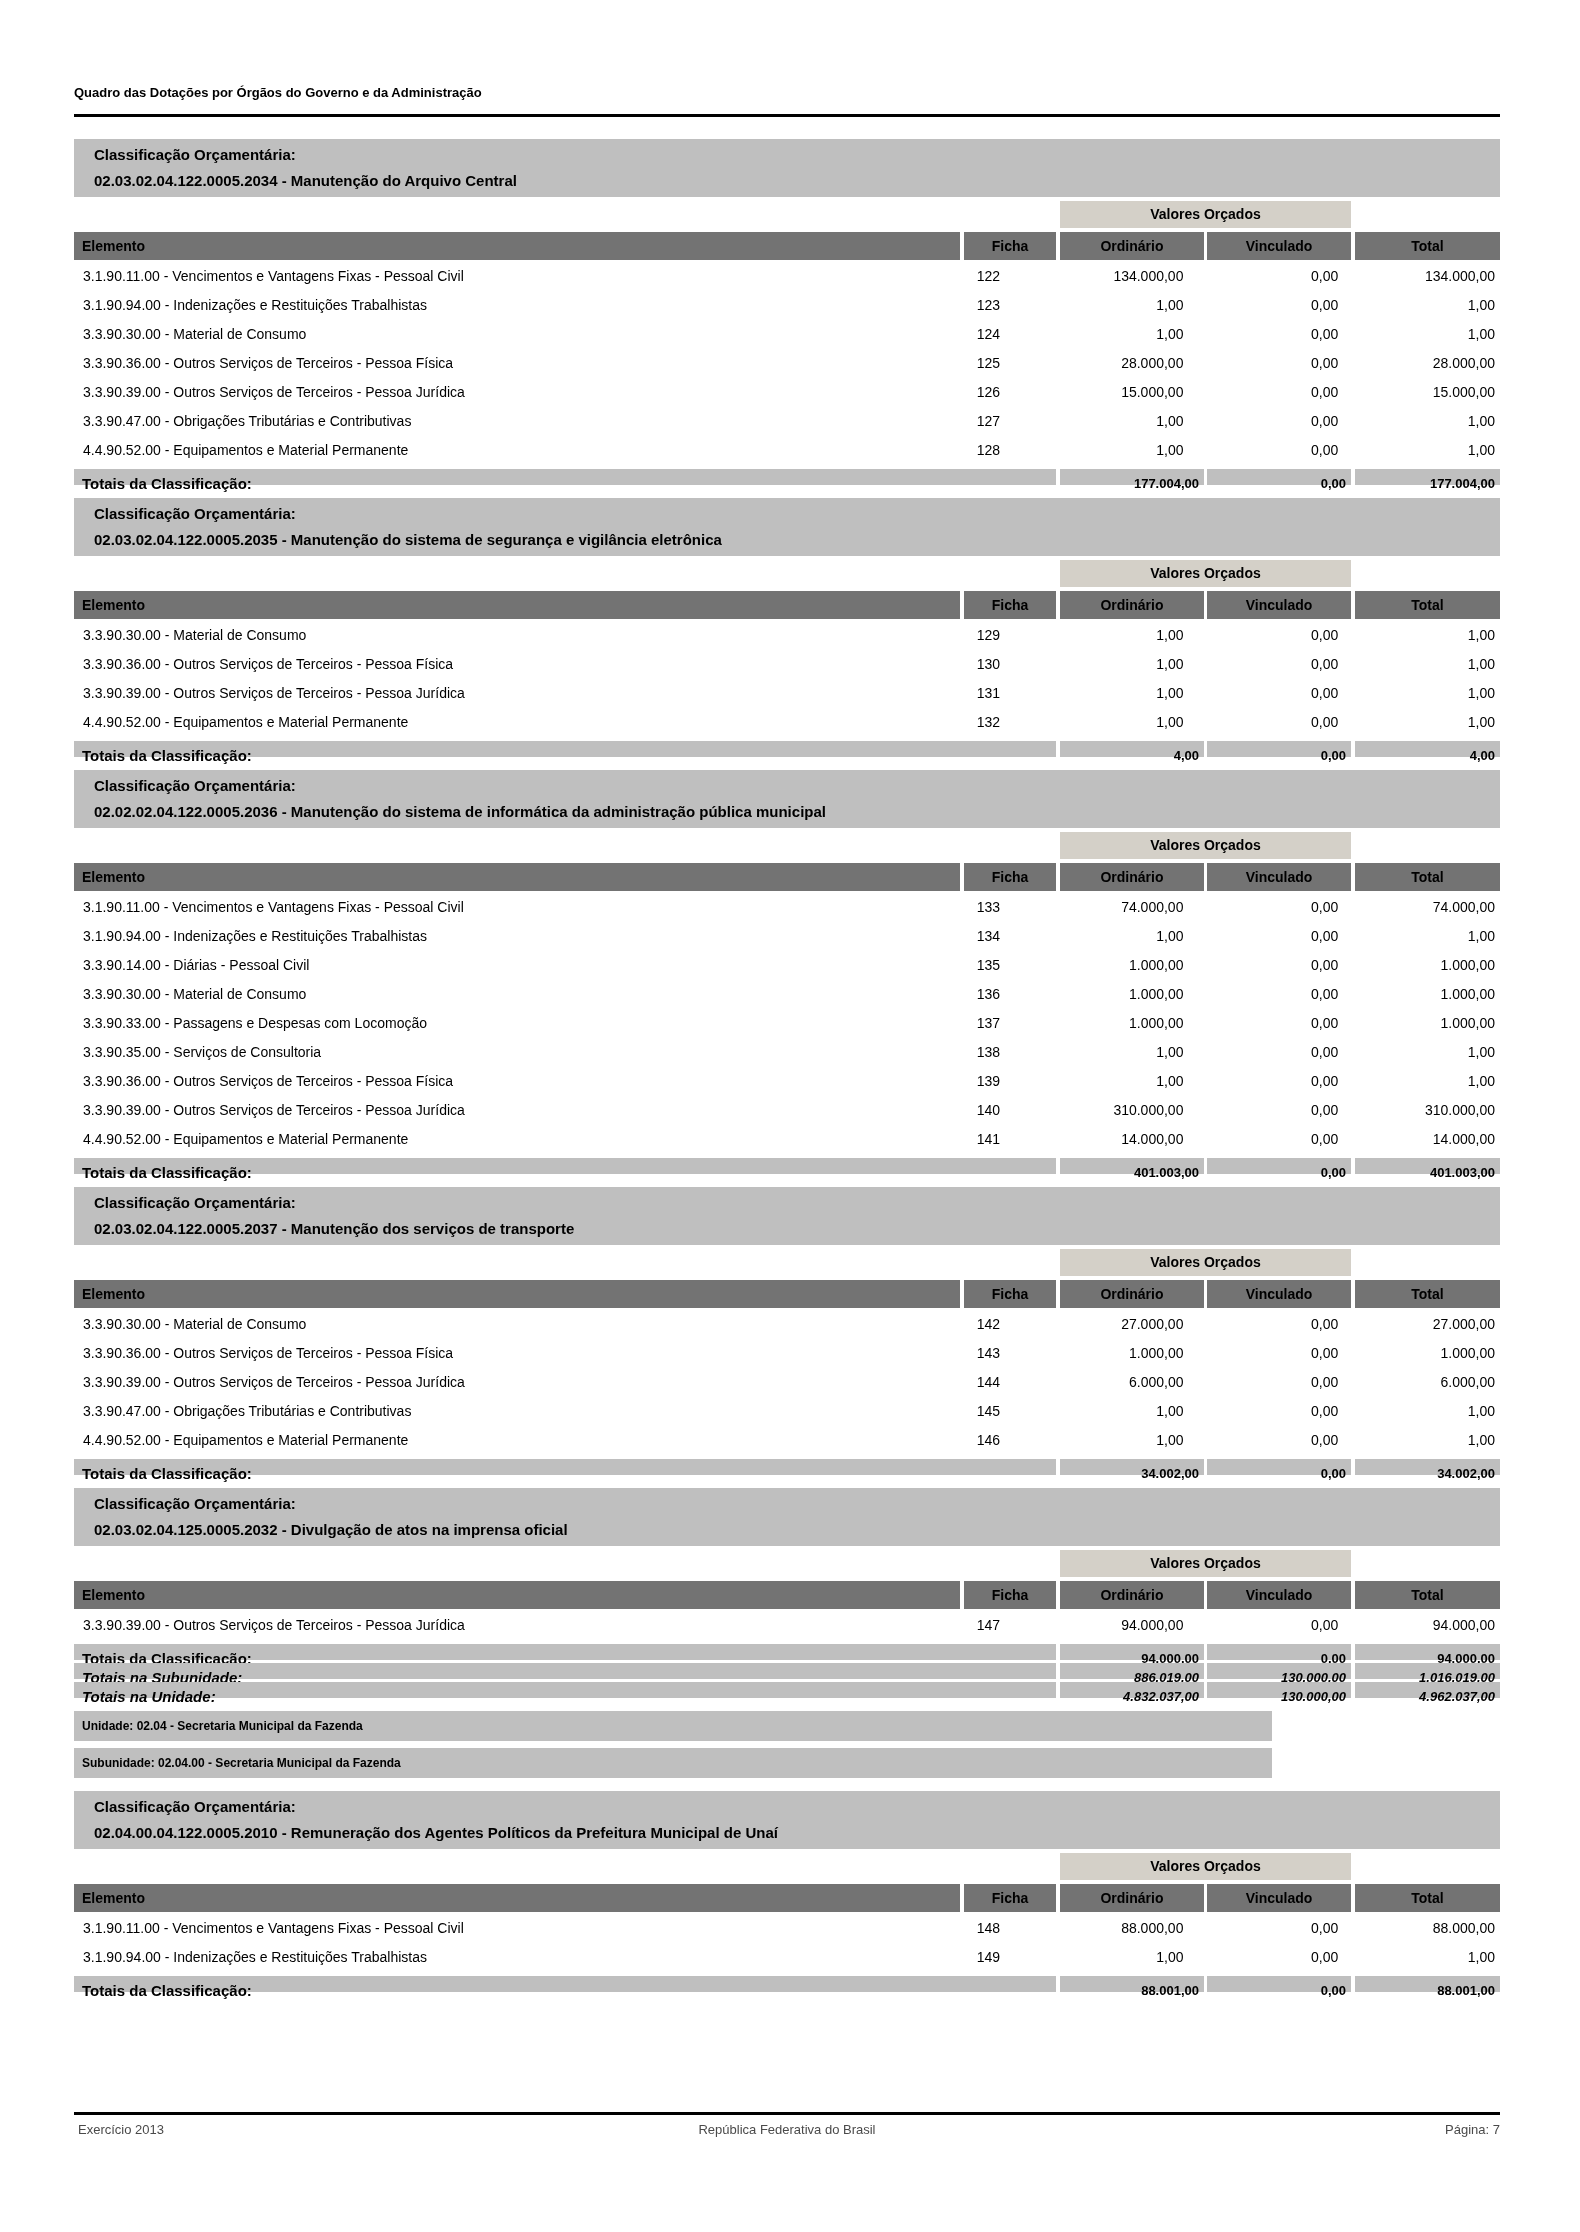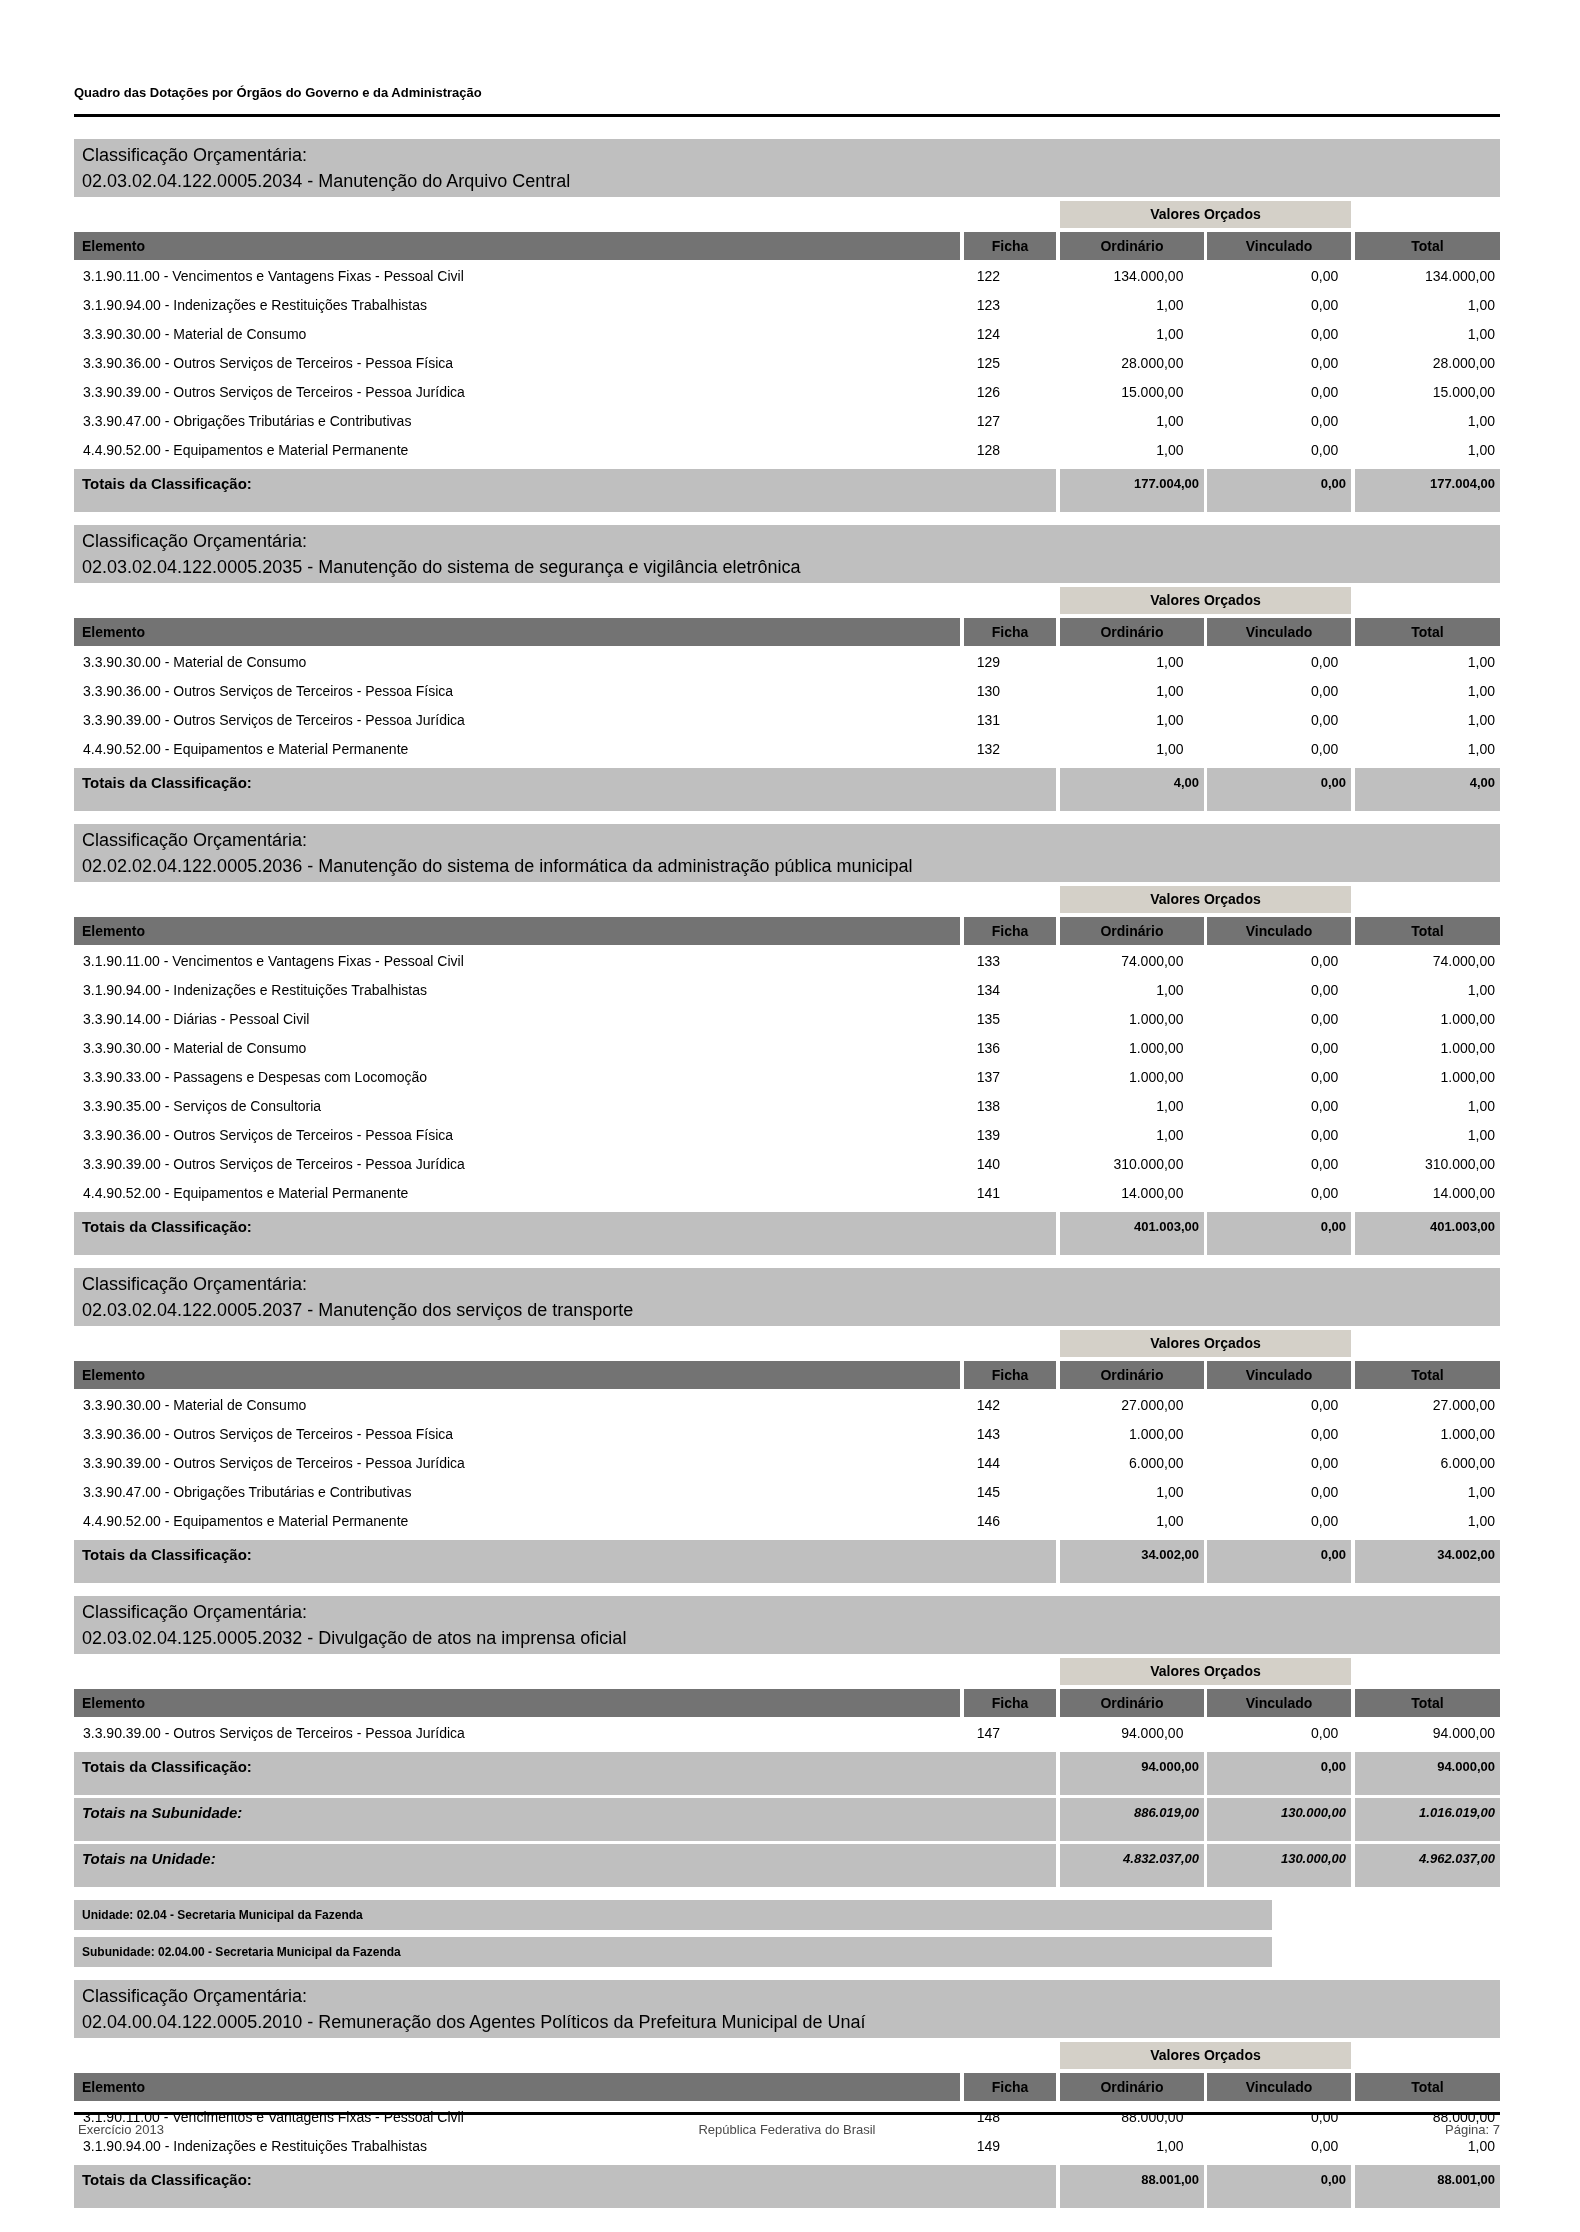--- a/index.html
+++ b/index.html
@@ -16,21 +16,21 @@
 
   .doc-title { font-size: 13px; font-weight: bold; line-height: 18px; }
   .header-rule { margin-top: 12px; height: 3px; background: #000000; }
 
   
   .sec, .unit-band { margin-top: 13px; }
   #sections > .sec:first-child { margin-top: 22px; }
 
   
   .section-band { background: #bfbfbf; padding: 3px 0; }
-  .band-line { font-size: 18px; font-weight: normal; line-height: 26px; padding-left: 8px; }
+  .band-line { font-size: 15px; font-weight: bold; line-height: 26px; padding-left: 20px; }
 
   
   .valores-row { margin-top: 4px; display: flex; }
   .valores-spacer { width: 986px; }
   .valores-band {
     width: 291px; height: 27px; line-height: 27px;
     background: #d4d0c8; text-align: center;
     font-weight: bold; font-size: 14px;
   }
 
@@ -45,21 +45,21 @@
   .col-vin  { width: 144px; margin-left: 3px; text-align: center; box-sizing: border-box; }
   .col-tot  { width: 145px; margin-left: 4px; text-align: center; box-sizing: border-box; }
 
   
   .data-row { display: flex; height: 29px; line-height: 29px; font-size: 14px; gap: 13px; }
   .header-row + .data-row { margin-top: 2px; }
   .data-row .col-elem { padding-left: 9px; }
   .num { text-align: right !important; padding-right: 5px; }
 
   
-  .totals-row { display: flex; height: 43px; line-height: 30px; margin-top: 4px; }
+  .totals-row { display: flex; height: 16px; line-height: 30px; margin-top: 4px; }
   .totals-row + .totals-row { margin-top: 3px; font-style: italic; }
   .totals-label {
     width: 982px; box-sizing: border-box; padding-left: 8px;
     background: #bfbfbf; font-weight: bold; font-size: 15px;
   }
   .tcell { background: #bfbfbf; font-weight: bold; font-size: 13px; }
 
   
   .unit-band {
     background: #bfbfbf; height: 30px; line-height: 30px;

